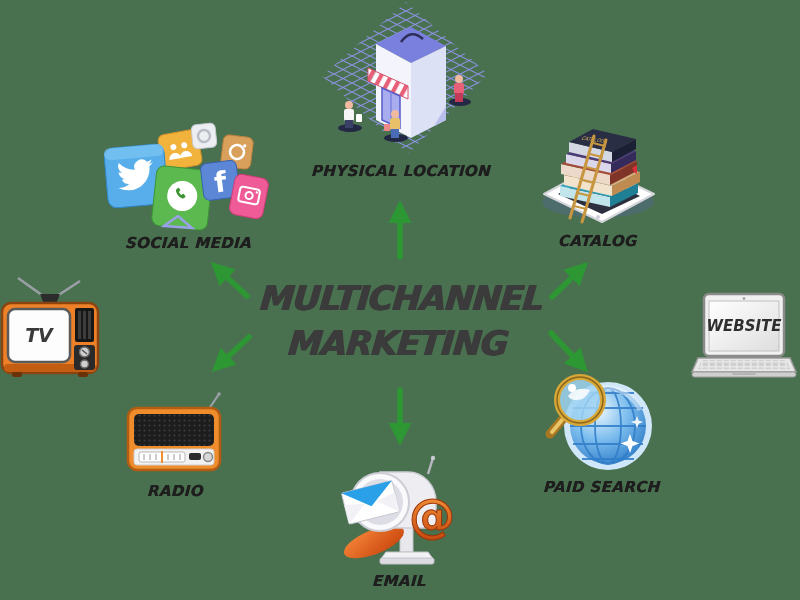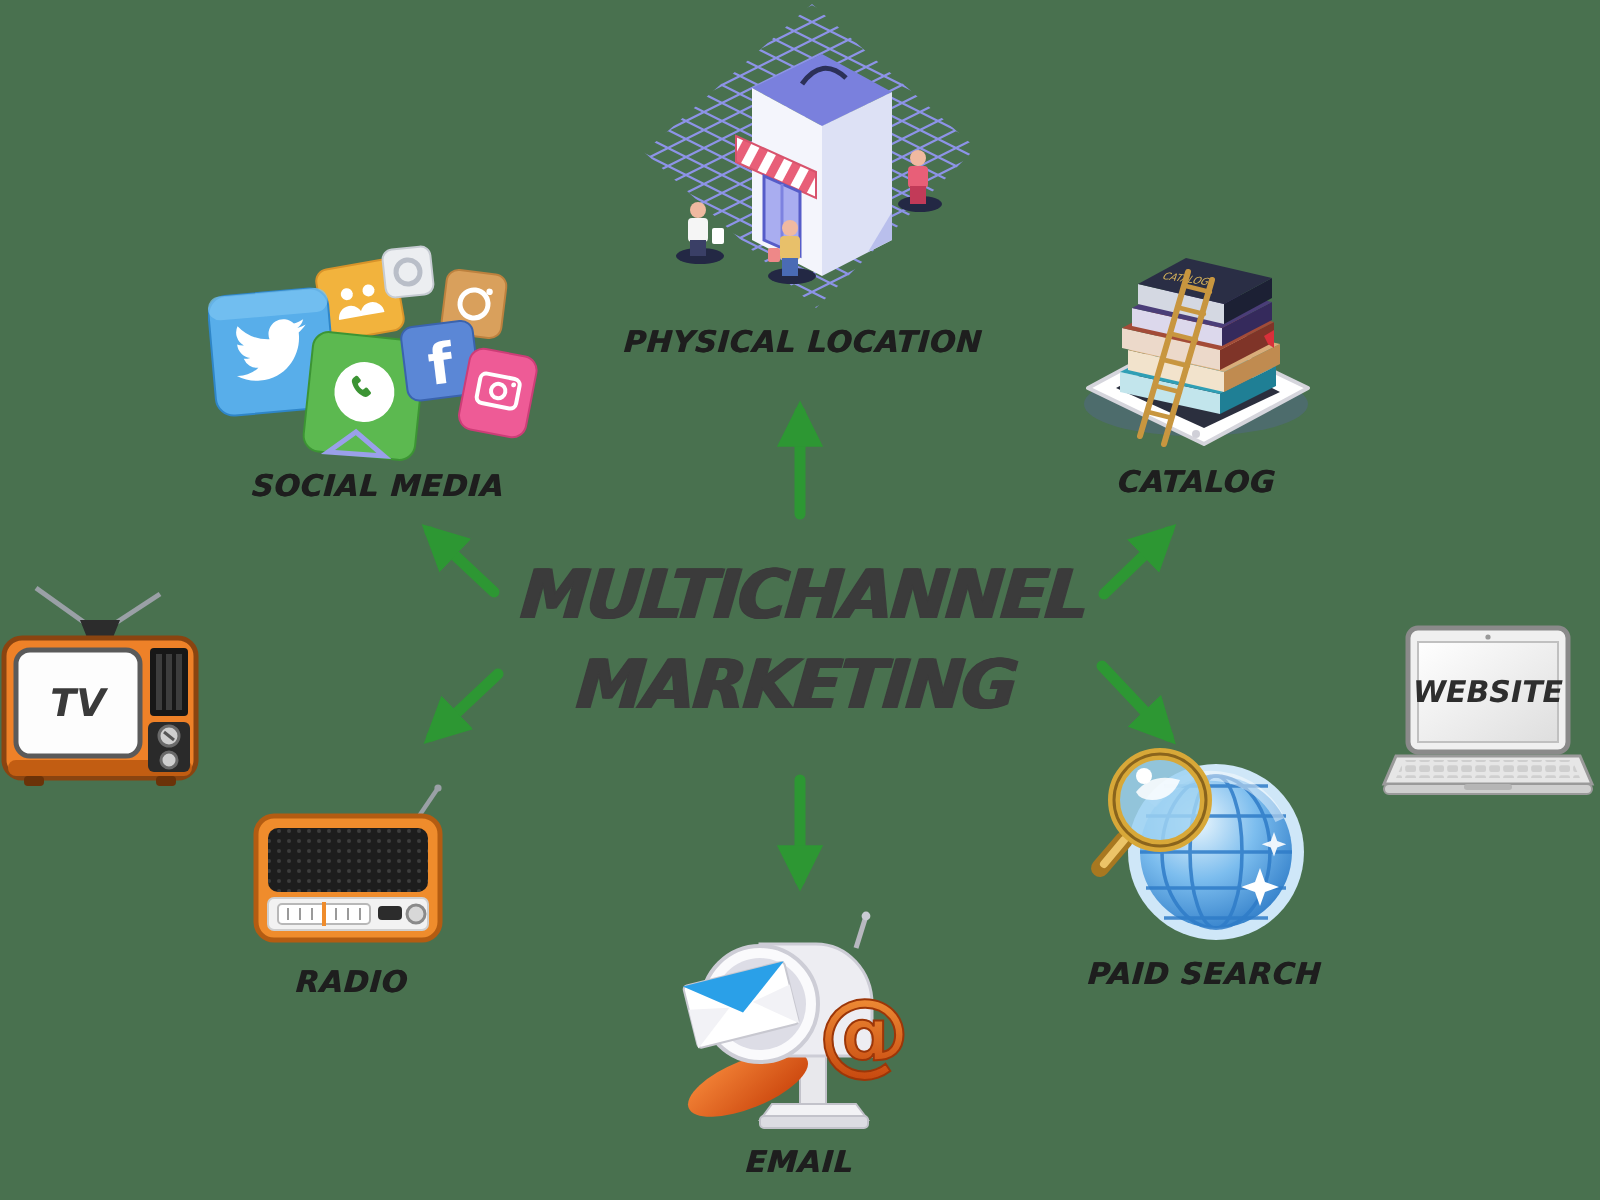--- a/index.html
+++ b/index.html
@@ -25,22 +25,22 @@
     text-shadow:1px 0 0 #3b3b3b,-.5px 0 0 #3b3b3b;
     transform:skewX(-5deg);
   }
   
   .n-physical{left:316px;top:2px;width:172px;}
   .n-physical .marker-label{margin-top:2px;}
   .n-social{left:104px;top:122px;width:170px;}
   .n-social .marker-label{margin-top:2px;}
   .n-catalog{left:536px;top:110px;width:124px;}
   .n-catalog .marker-label{margin-top:4px;}
-  .n-tv{left:0px;top:292px;}
-  .n-website{left:688px;top:292px;margin-top:20px;}
+  .n-tv{left:0px;top:276px;}
+  .n-website{left:688px;top:292px;}
   .n-radio{left:122px;top:388px;width:108px;}
   .n-radio .marker-label{margin-top:6px;}
   .n-email{left:336px;top:454px;width:128px;}
   .n-email .marker-label{margin-top:4px;}
   .n-paid{left:542px;top:372px;width:120px;}
   .n-paid .marker-label{margin-top:6px;}
   .screen-text{font-weight:800;font-style:italic;}
 </style>
 </head>
 <body>

